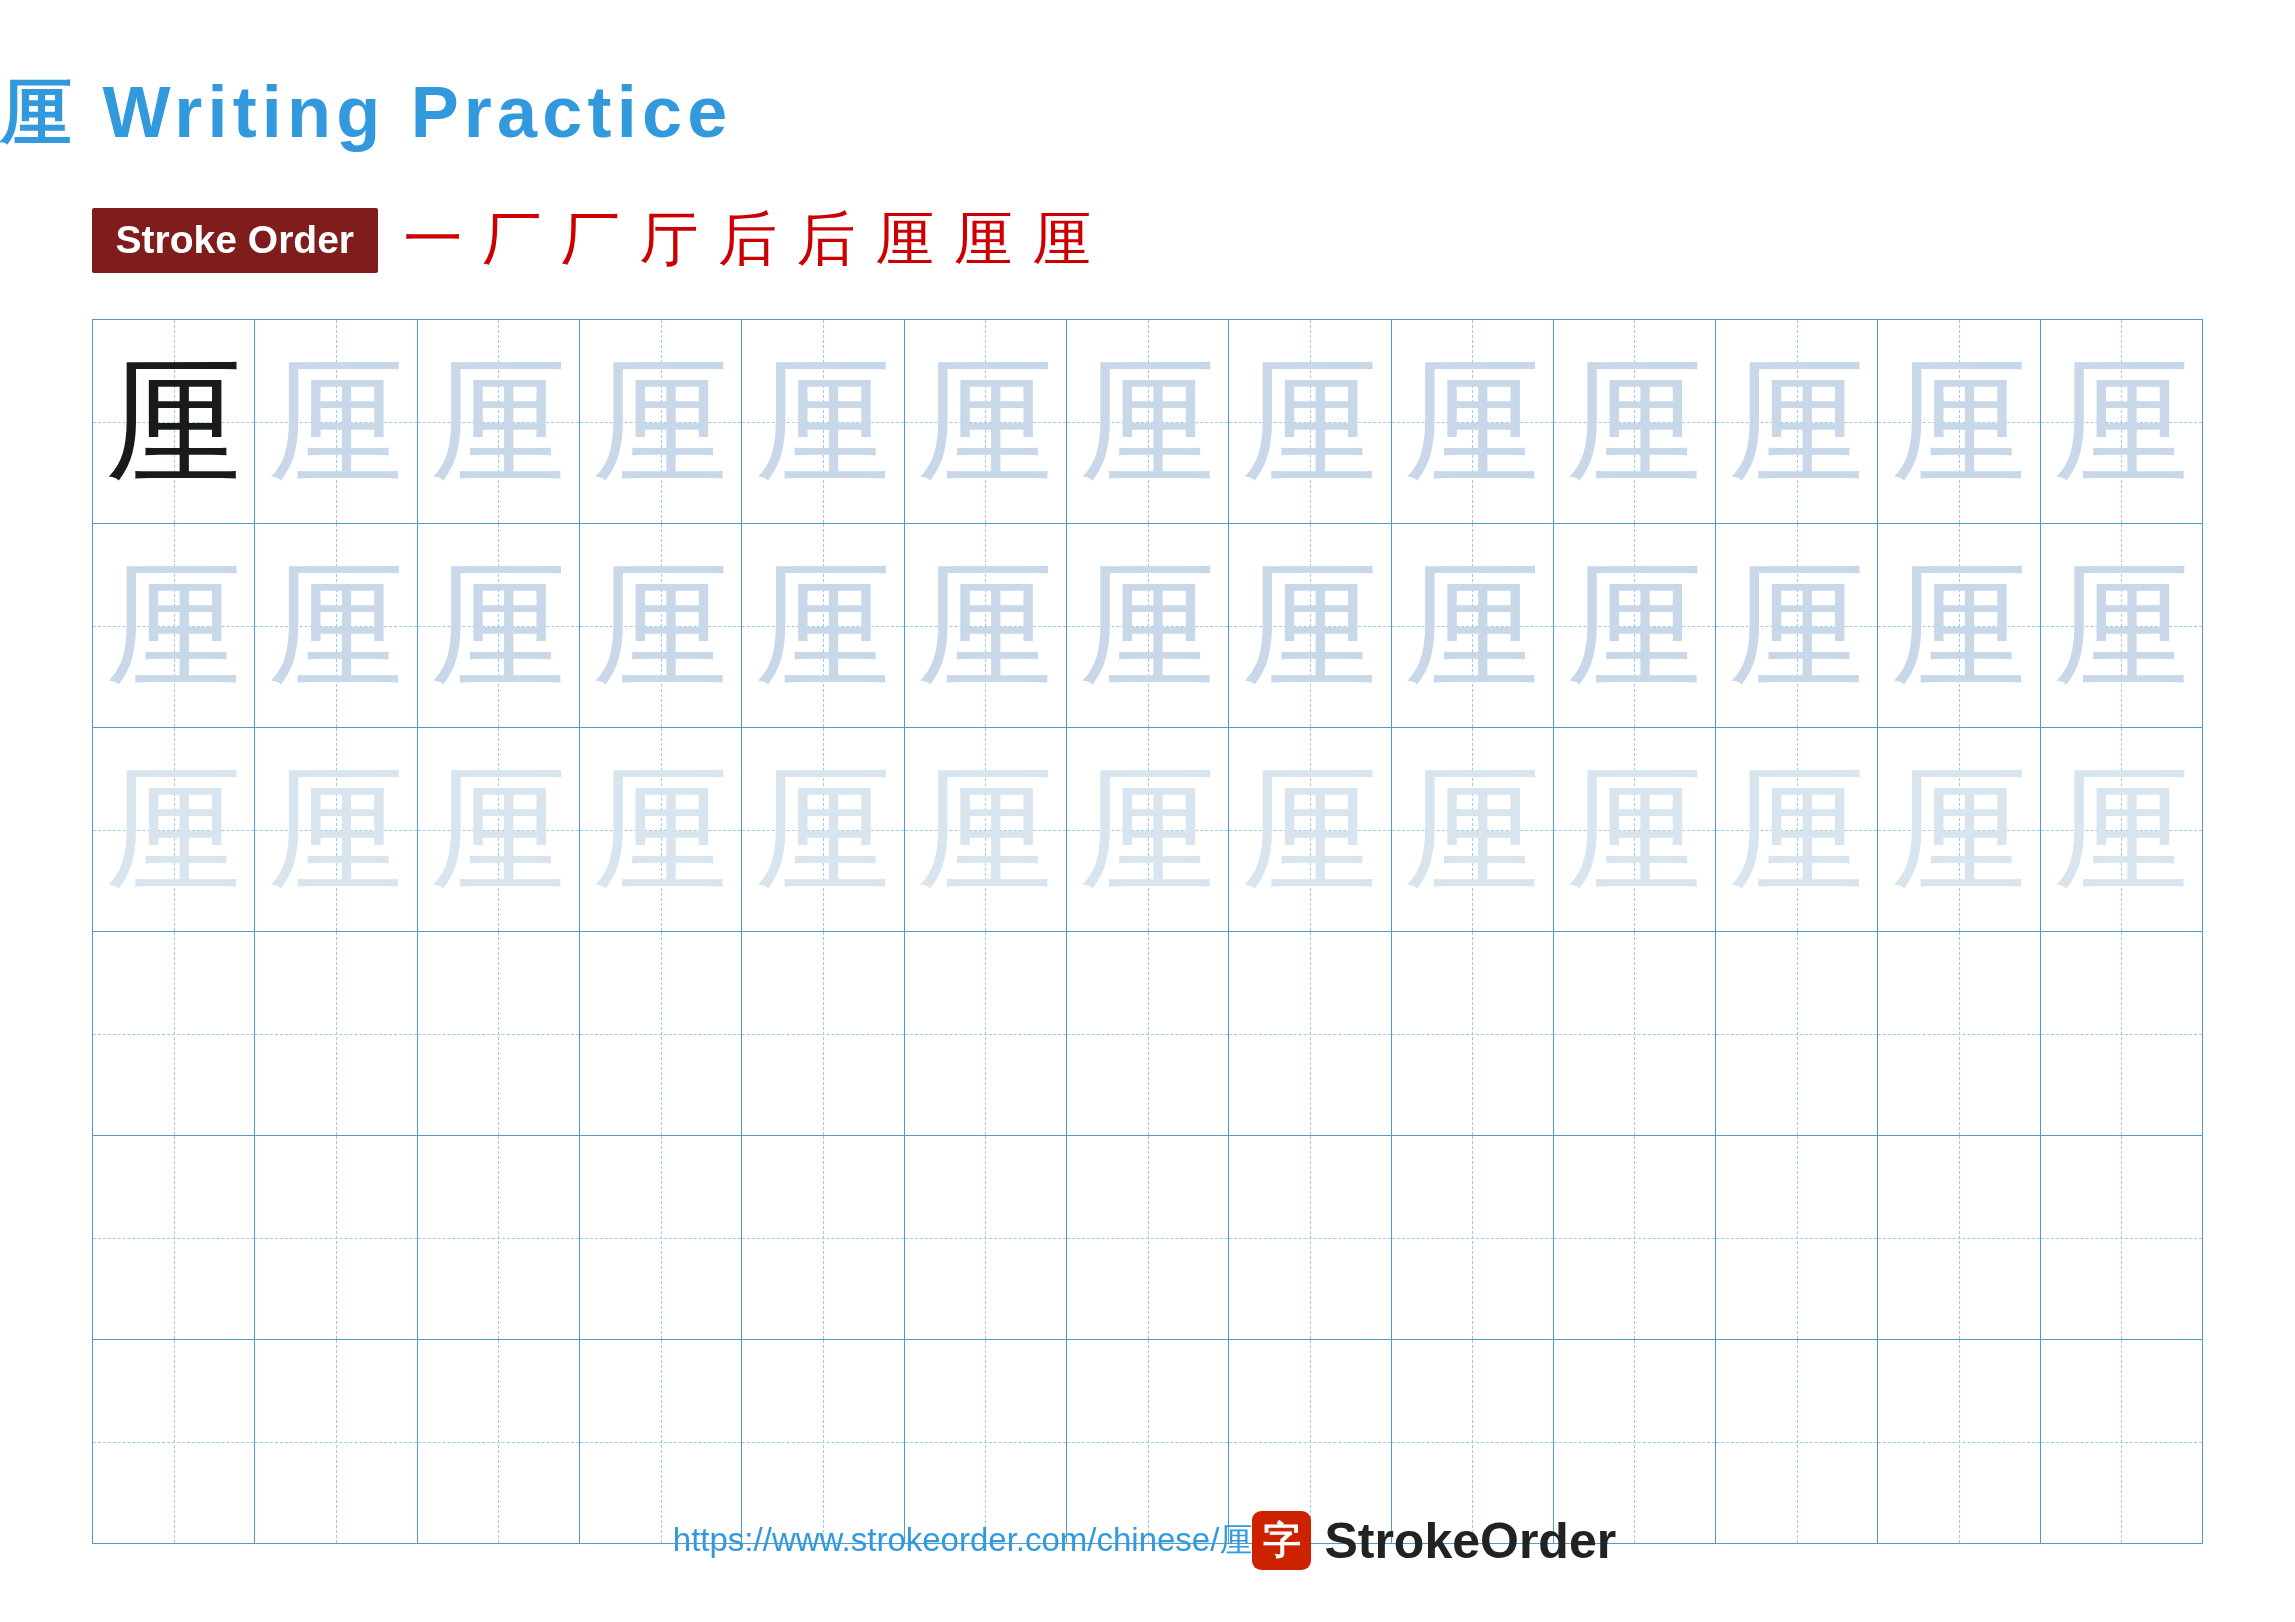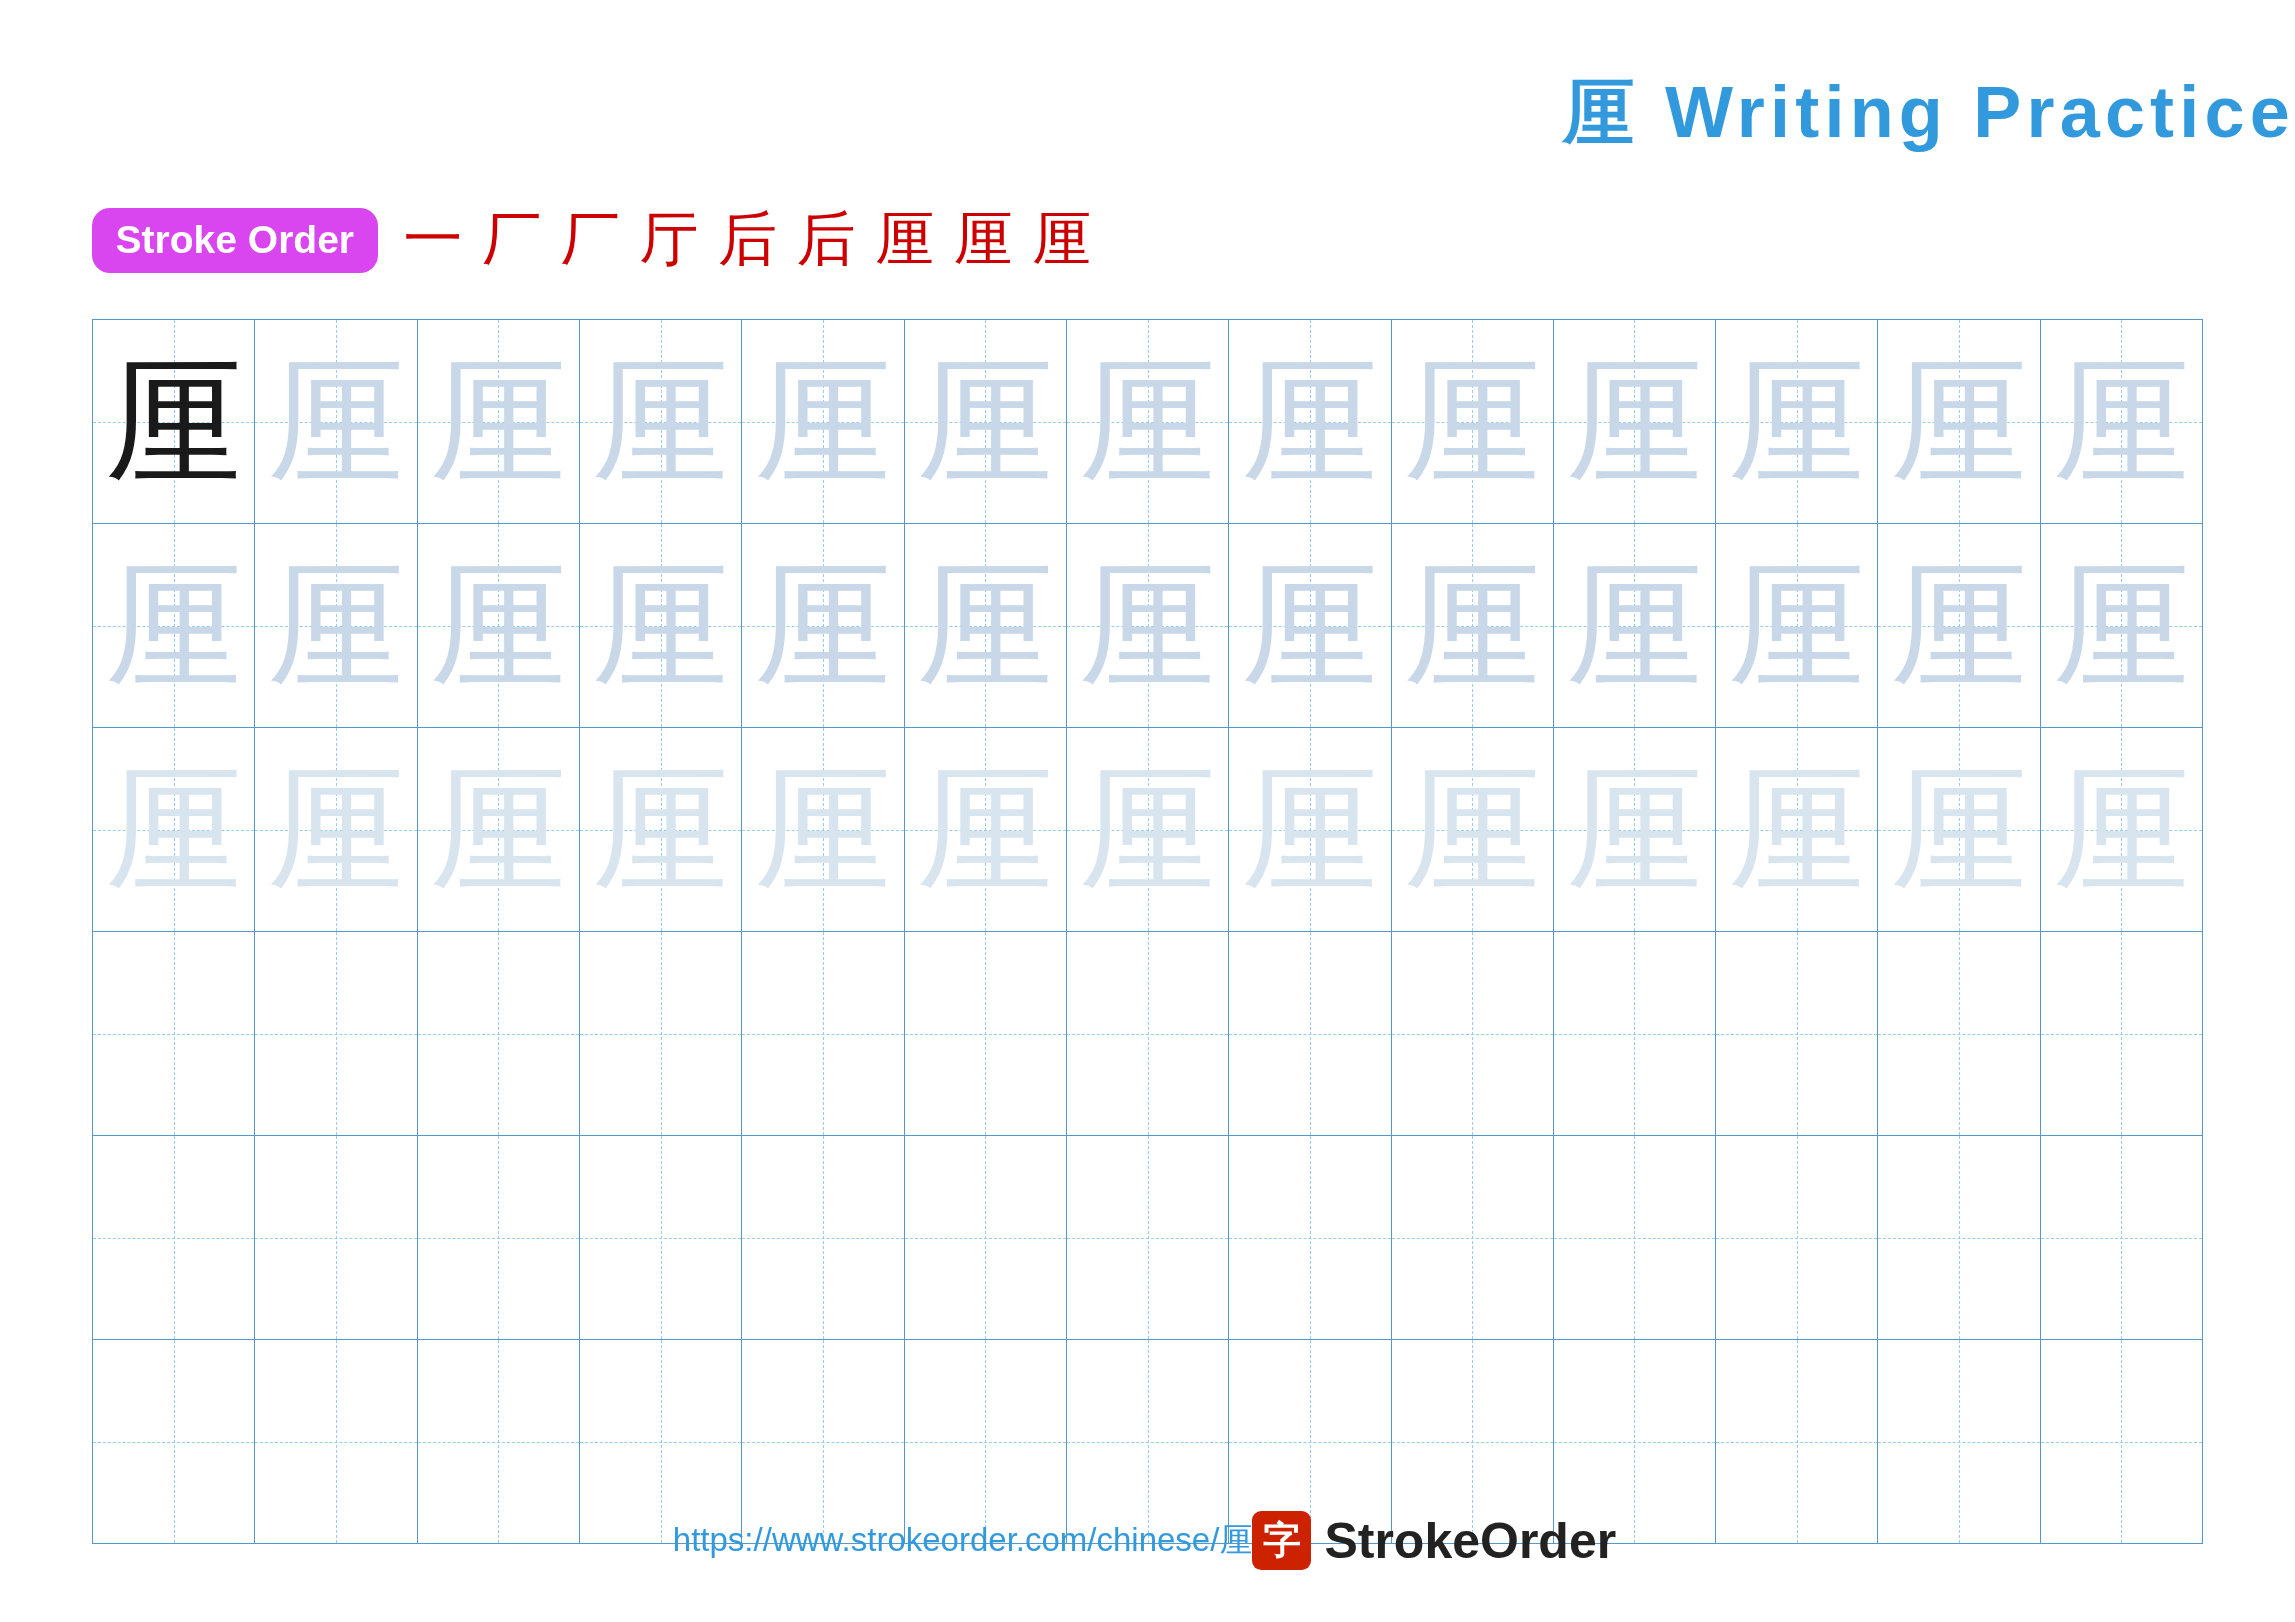--- a/index.html
+++ b/index.html
@@ -6,42 +6,42 @@
     body {
       width: 2295px;
       height: 1622px;
       background: #ffffff;
       font-family: Arial, sans-serif;
       position: relative;
       overflow: hidden;
     }
 
     .page-title {
-      text-align: right;
+      text-align: left;
       padding-top: 65px;
       font-size: 72px;
       font-weight: bold;
       color: #3399dd;
       letter-spacing: 5.2px;
     }
 
     .stroke-order-row {
       display: flex;
       align-items: center;
       padding: 39px 92px 26px 92px;
       gap: 26px;
     }
 
     .stroke-order-badge {
-      background: #d946ef;
+      background: #7f1d1d;
       color: white;
       font-size: 39px;
       font-weight: bold;
       padding: 10.5px 23.6px;
-      border-radius: 18px;
+      border-radius: 2px;
       white-space: nowrap;
     }
 
     .stroke-sequence {
       display: flex;
       align-items: center;
       gap: 19.6px;
       font-size: 59px;
     }
 

